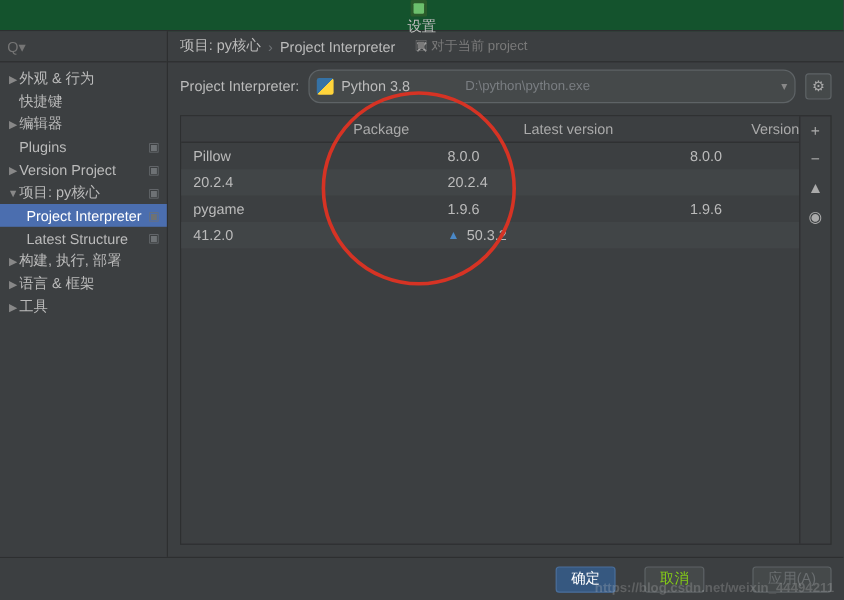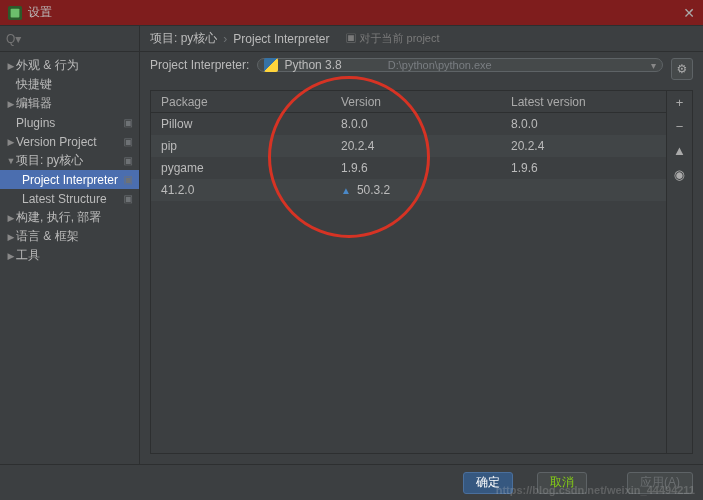--- a/index.html
+++ b/index.html
@@ -7,26 +7,27 @@
   body {
     font-family: "Segoe UI", Tahoma, sans-serif;
     font-size: 12px;
     background: #3c3f41;
     color: #bbbbbb;
     position: relative;
   }
   
   .titlebar {
     height: 26px;
-    background: #7f1d1d;
+    background: #14532d;
     border-bottom: 1px solid #2d2f30;
     display: flex;
     align-items: center;
     padding: 0 8px;
     color: #bbbbbb;
+    flex-direction: column;
   }
   .titlebar .app-icon {
     width: 14px; height: 14px;
     margin-right: 6px;
     display: inline-block;
   }
   .titlebar .title { flex: 1; }
   .titlebar .close { color: #aaa; font-size: 14px; cursor: pointer; }
   
   .body {
@@ -96,28 +97,28 @@
     display: flex;
     align-items: center;
     padding: 0 10px;
     border-bottom: 1px solid #2d2f30;
     color: #bbbbbb;
   }
   .breadcrumb .sep { margin: 0 6px; color: #6e7275; }
   .breadcrumb .note { margin-left: 16px; color: #7a7a7a; font-size: 11px; }
   .interp-row {
     display: flex;
-    align-items: flex-start;
+    align-items: center;
     padding: 6px 10px;
     gap: 8px;
   }
   .interp-row label { color: #bbb; }
   .interp-select {
     flex: 1;
-    height: 14px;
+    height: 28px;
     background: #45494a;
     border: 1px solid #5e6366;
     border-radius: 10px;
     display: flex;
     align-items: center;
     padding: 0 6px;
     color: #bbb;
     position: relative;
   }
   .interp-select .pyicon {
@@ -153,22 +154,23 @@
     display: grid;
     grid-template-columns: 180px 170px 1fr;
     align-items: center;
     height: 22px;
     padding-left: 10px;
   }
   .pkg-head {
     border-bottom: 1px solid #2d2f30;
     color: #aaa;
     background: #3c3f41;
-  }
-  .pkg-row { color: #bbb; }
+    text-align: right;
+  }
+  .pkg-row { color: #bbb; gap: 32px; }
   .pkg-row.alt { background: #414547; }
   .pkg-latest { display: flex; align-items: center; gap: 6px; }
   .pkg-latest .up { color: #4a88c7; font-size: 10px; }
   .pkg-sidebar {
     width: 26px;
     border-left: 1px solid #2d2f30;
     display: flex;
     flex-direction: column;
     align-items: center;
     padding-top: 4px;
@@ -316,32 +318,31 @@
       </div>
       <div class="gear-btn">
         <span>⚙</span>
       </div>
     </div>
 
     <div class="pkg-area">
       <div class="pkg-table">
         <div class="pkg-head">
           <span>Package</span>
+          <span>Latest version</span>
           <span>Version</span>
-          <span>Latest version</span>
         </div>
         <div class="pkg-row">
           <span>Pillow</span>
           <span>8.0.0</span>
           <span class="pkg-latest">
               <span>8.0.0</span>
             </span>
         </div>
         <div class="pkg-row alt">
-          <span>pip</span>
           <span>20.2.4</span>
           <span class="pkg-latest">
               <span>20.2.4</span>
             </span>
         </div>
         <div class="pkg-row">
           <span>pygame</span>
           <span>1.9.6</span>
           <span class="pkg-latest">
               <span>1.9.6</span>

